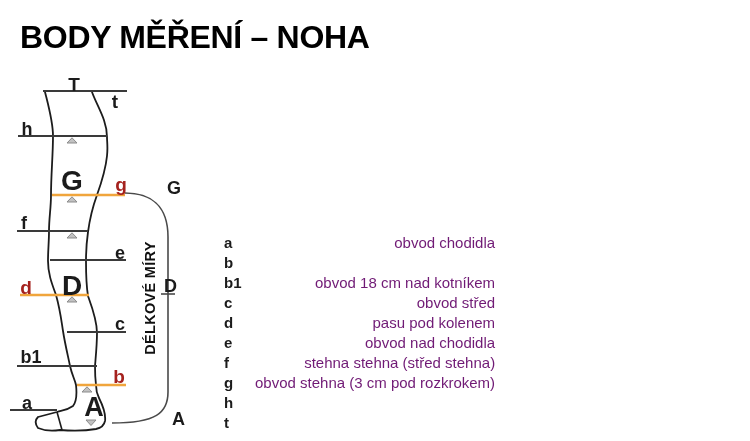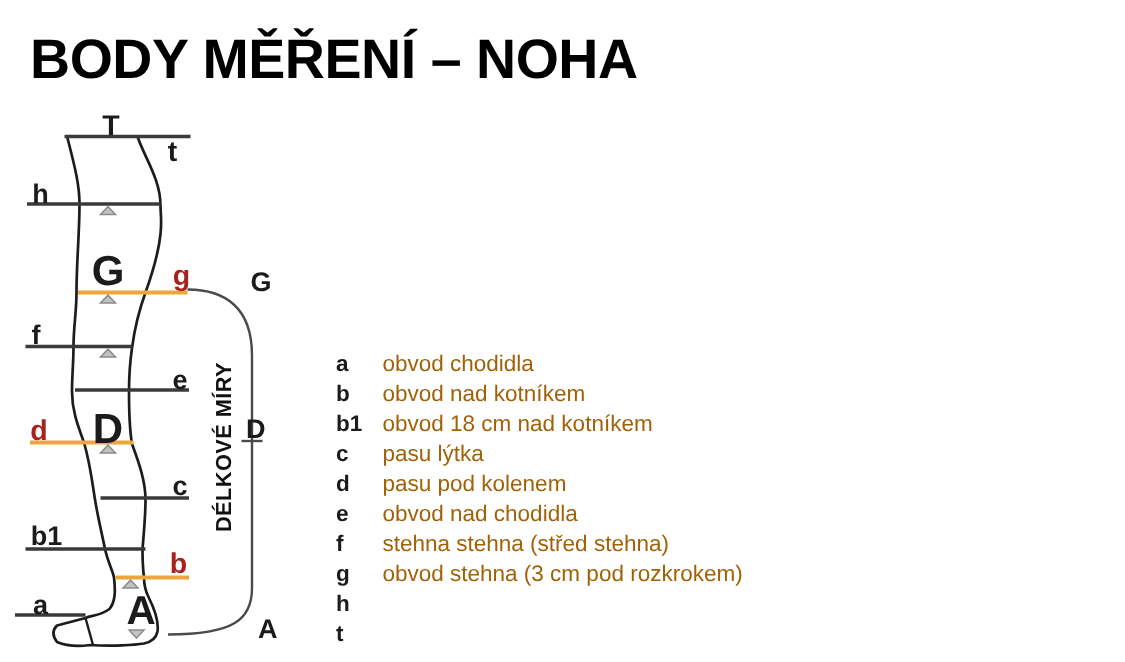--- a/index.html
+++ b/index.html
@@ -2,21 +2,21 @@
 <html><head>
 <meta charset="utf-8">
 <style>
   html,body { margin:0; padding:0; background:#fff; }
   #screen {
     position:relative; width:750px; height:441px; overflow:hidden;
     background:#ffffff; font-family:"Liberation Sans", sans-serif; color:#1b1b1b;
   }
   .title {
     position:absolute; left:20px; top:19px;
-    font-size:37px; font-weight:bold; letter-spacing:-0.3px; color:#000;
+    font-size:32px; font-weight:bold; letter-spacing:-0.3px; color:#000;
     white-space:nowrap;
   }
   svg.diagram { position:absolute; left:0; top:0; }
   .lbl {
     position:absolute; font-weight:bold; color:#1b1b1b;
     text-align:center; line-height:1; white-space:nowrap;
   }
   .lbl.red { color:#A5221E; }
   .lbl.big { font-size:28px; }
   .lbl.med { font-size:19px; }
@@ -30,21 +30,21 @@
     font-size:14.5px; font-weight:bold; letter-spacing:0.3px;
     text-align:center; line-height:18px; color:#111;
     transform:rotate(-90deg); transform-origin:50% 50%;
     white-space:nowrap;
   }
   .legend {
     position:absolute; left:224px; top:233px;
   }
   .legend-row { display:flex; height:20px; line-height:20px; font-size:15px; }
   .legend-key { flex:0 0 31px; font-weight:bold; color:#1b1b1b; }
-  .legend-desc { flex:1; color:#a16207; white-space:nowrap; }
+  .legend-desc { flex:1; color:#701a75; white-space:nowrap;text-align:right; }
 </style>
 </head>
 <body>
 
 <div id="screen">
 
   <div class="title">BODY MĚŘENÍ – NOHA</div>
 
   <svg class="diagram" width="750" height="441" viewBox="0 0 750 441">
 
@@ -130,29 +130,28 @@
 
   <div class="axis-label">DÉLKOVÉ MÍRY</div>
 
   <div class="legend">
     <div class="legend-row">
       <span class="legend-key">a</span>
       <span class="legend-desc">obvod chodidla</span>
     </div>
     <div class="legend-row">
       <span class="legend-key">b</span>
-      <span class="legend-desc">obvod nad kotníkem</span>
     </div>
     <div class="legend-row">
       <span class="legend-key">b1</span>
       <span class="legend-desc">obvod 18 cm nad kotníkem</span>
     </div>
     <div class="legend-row">
       <span class="legend-key">c</span>
-      <span class="legend-desc">pasu lýtka</span>
+      <span class="legend-desc">obvod střed</span>
     </div>
     <div class="legend-row">
       <span class="legend-key">d</span>
       <span class="legend-desc">pasu pod kolenem</span>
     </div>
     <div class="legend-row">
       <span class="legend-key">e</span>
       <span class="legend-desc">obvod nad chodidla</span>
     </div>
     <div class="legend-row">

